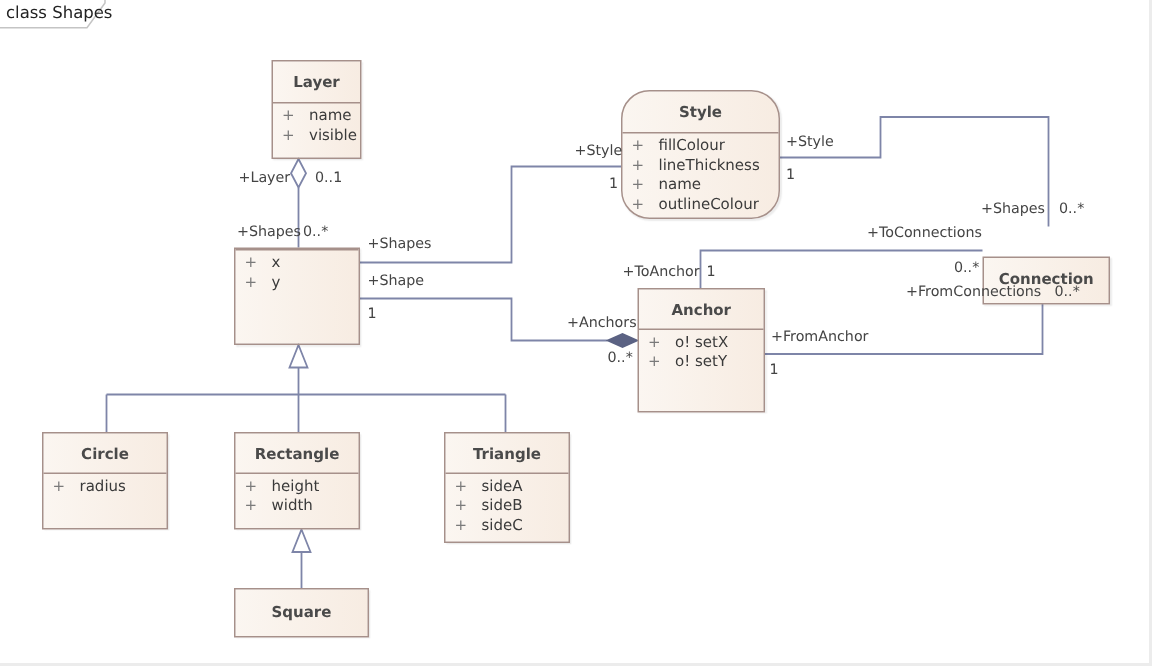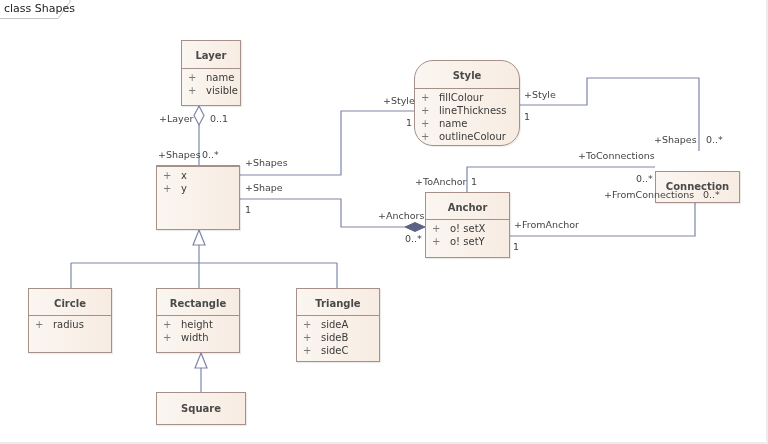--- a/index.html
+++ b/index.html
@@ -79,21 +79,21 @@
   <div class="attrs">
     <div class="attr"><span class="vis">+</span><span>x</span></div>
     <div class="attr"><span class="vis">+</span><span>y</span></div>
   </div>
 </div>
 
 <div class="cls" style="left:655px;top:151px;width:85px;height:32px;margin-top:20px;">
   <div class="hdr" style="height:30px;line-height:30px;">Connection</div>
 </div>
 
-<div class="cls" style="left:425px;top:192px;width:85px;height:66px;">
+<div class="cls" style="left:425px;top:192px;width:85px;height:83px;">
   <div class="hdr" style="height:26px;line-height:29px;">Anchor</div>
   <div class="attrs">
     <div class="attr"><span class="vis">+</span><span>o! setX</span></div>
     <div class="attr"><span class="vis">+</span><span>o! setY</span></div>
   </div>
 </div>
 
 <div class="cls" style="left:28px;top:288px;width:84px;height:65px;">
   <div class="hdr" style="height:26px;line-height:29px;">Circle</div>
   <div class="attrs">

